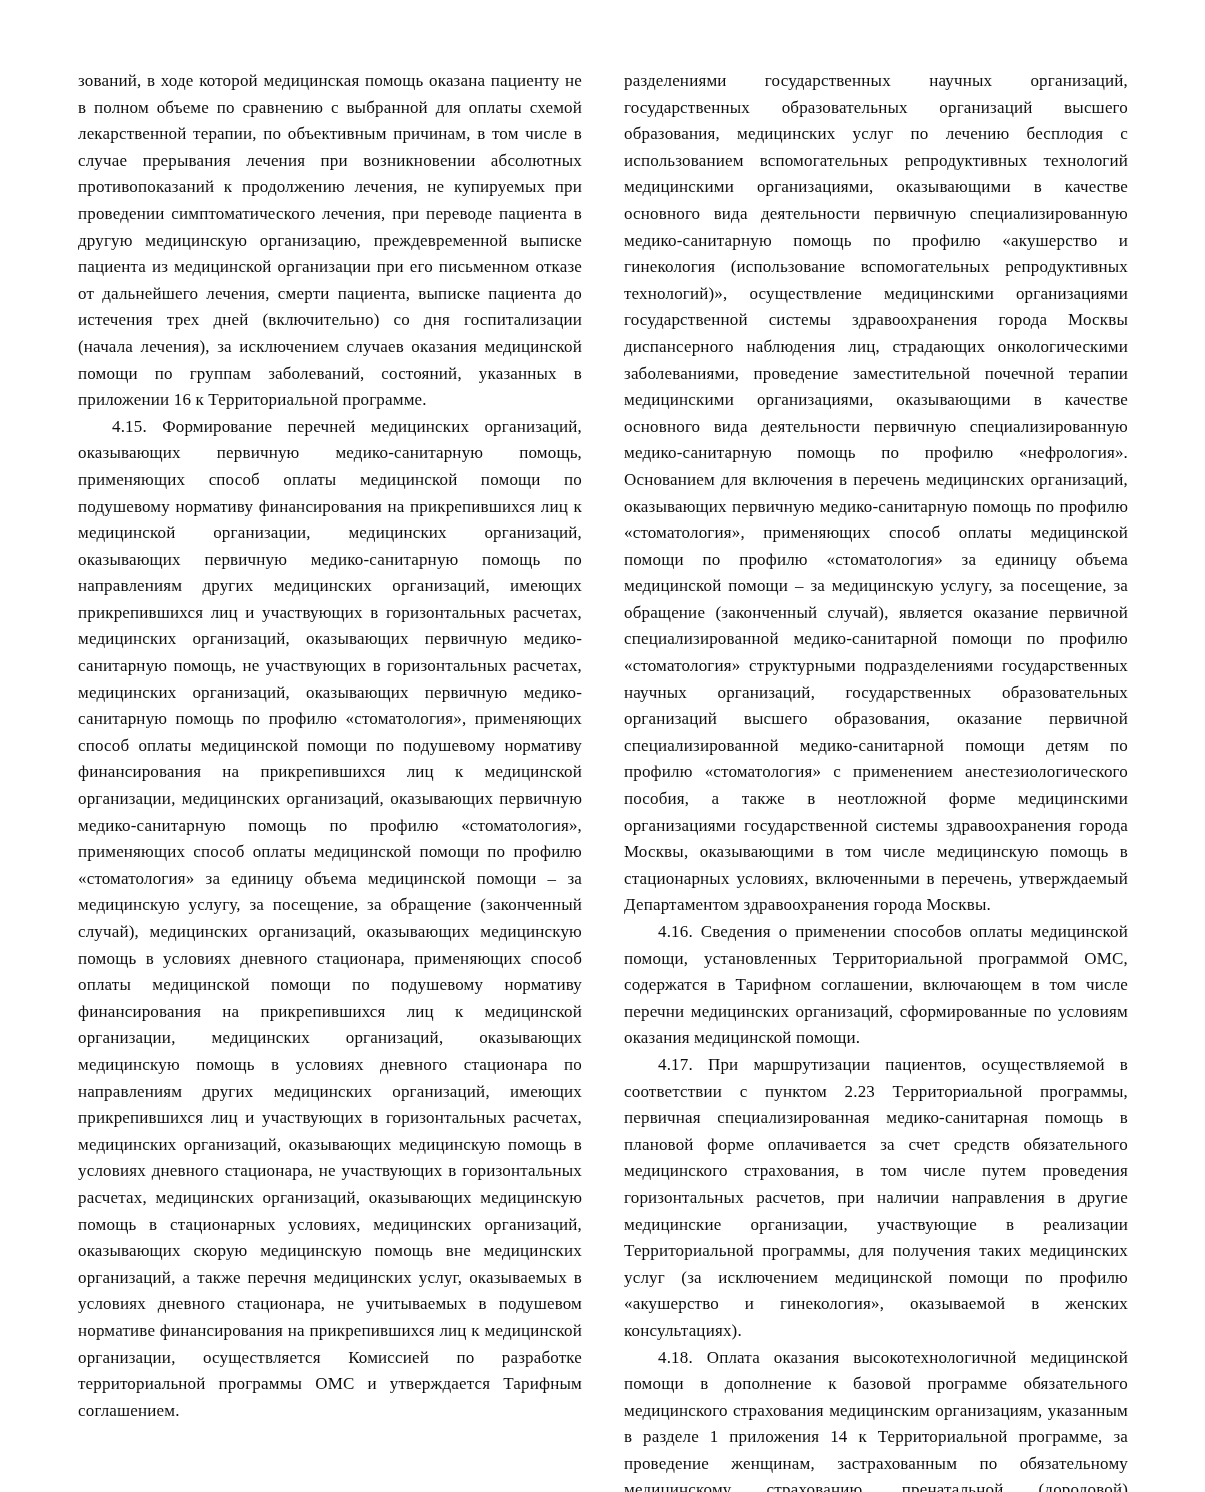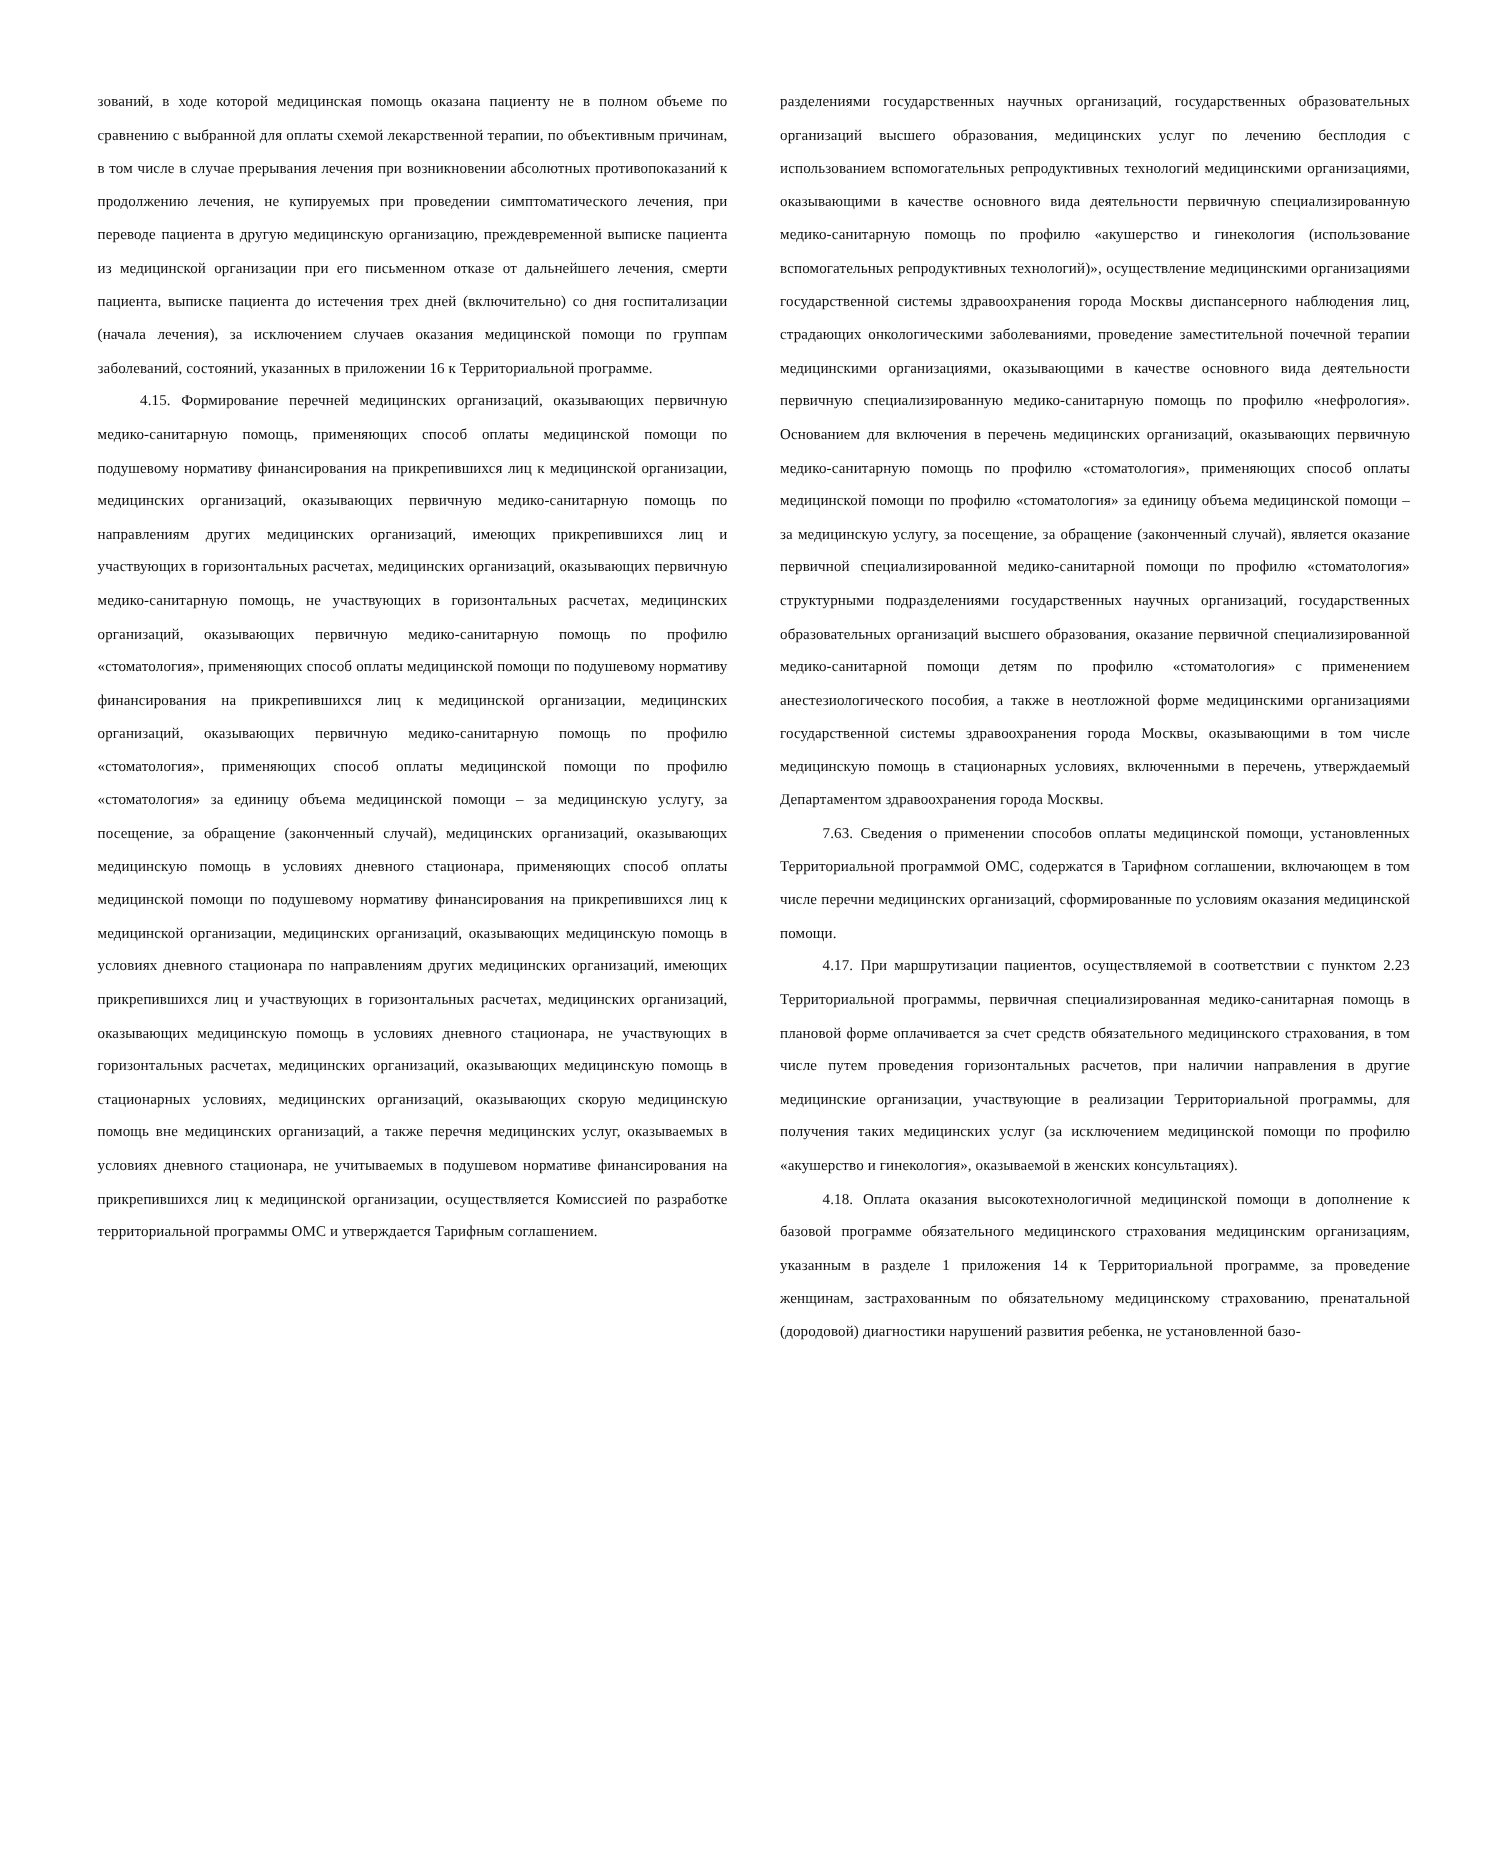--- a/index.html
+++ b/index.html
@@ -25,21 +25,21 @@
     flex-direction: row;
     gap: 42px;
     height: 100%;
   }
   .column {
     width: 504px;
     flex: 0 0 504px;
   }
   p {
     margin: 0;
-    font-size: 12px;
+    font-size: 17px;
     line-height: 26.6px;
     text-align: justify;
     text-justify: inter-word;
     hyphens: manual;
     letter-spacing: 0.01em;
   }
   p.indent {
     text-indent: 34px;
   }
   p.cont {
@@ -53,19 +53,19 @@
   <div class="columns">
 
     <div class="column">
       <p class="cont">зований, в ходе которой медицинская помощь оказана пациенту не в полном объеме по сравнению с выбранной для оплаты схемой лекарственной терапии, по объективным причинам, в том числе в случае прерывания лечения при возникновении абсолютных противопоказаний к продолжению лечения, не купируемых при проведении симптоматического лечения, при переводе пациента в другую медицинскую организацию, преждевременной выписке пациента из медицинской организации при его письменном отказе от дальнейшего лечения, смерти пациента, выписке пациента до истечения трех дней (включительно) со дня госпитализации (начала лечения), за исключением случаев оказания медицинской помощи по группам заболеваний, состояний, указанных в приложении 16 к Территориальной программе.</p>
       <p class="indent">4.15. Формирование перечней медицинских организаций, оказывающих первичную медико-санитарную помощь, применяющих способ оплаты медицинской помощи по подушевому нормативу финансирования на прикрепившихся лиц к медицинской организации, медицинских организаций, оказывающих первичную медико-санитарную помощь по направлениям других медицинских организаций, имеющих прикрепившихся лиц и участвующих в горизонтальных расчетах, медицинских организаций, оказывающих первичную медико-санитарную помощь, не участвующих в горизонтальных расчетах, медицинских организаций, оказывающих первичную медико-санитарную помощь по профилю «стоматология», применяющих способ оплаты медицинской помощи по подушевому нормативу финансирования на прикрепившихся лиц к медицинской организации, медицинских организаций, оказывающих первичную медико-санитарную помощь по профилю «стоматология», применяющих способ оплаты медицинской помощи по профилю «стоматология» за единицу объема медицинской помощи – за медицинскую услугу, за посещение, за обращение (законченный случай), медицинских организаций, оказывающих медицинскую помощь в условиях дневного стационара, применяющих способ оплаты медицинской помощи по подушевому нормативу финансирования на прикрепившихся лиц к медицинской организации, медицинских организаций, оказывающих медицинскую помощь в условиях дневного стационара по направлениям других медицинских организаций, имеющих прикрепившихся лиц и участвующих в горизонтальных расчетах, медицинских организаций, оказывающих медицинскую помощь в условиях дневного стационара, не участвующих в горизонтальных расчетах, медицинских организаций, оказывающих медицинскую помощь в стационарных условиях, медицинских организаций, оказывающих скорую медицинскую помощь вне медицинских организаций, а также перечня медицинских услуг, оказываемых в условиях дневного стационара, не учитываемых в подушевом нормативе финансирования на прикрепившихся лиц к медицинской организации, осуществляется Комиссией по разработке территориальной программы ОМС и утверждается Тарифным соглашением.</p>
 
     </div>
 
     <div class="column">
       <p class="cont">разделениями государственных научных организаций, государственных образовательных организаций высшего образования, медицинских услуг по лечению бесплодия с использованием вспомогательных репродуктивных технологий медицинскими организациями, оказывающими в качестве основного вида деятельности первичную специализированную медико-санитарную помощь по профилю «акушерство и гинекология (использование вспомогательных репродуктивных технологий)», осуществление медицинскими организациями государственной системы здравоохранения города Москвы диспансерного наблюдения лиц, страдающих онкологическими заболеваниями, проведение заместительной почечной терапии медицинскими организациями, оказывающими в качестве основного вида деятельности первичную специализированную медико-санитарную помощь по профилю «нефрология». Основанием для включения в перечень медицинских организаций, оказывающих первичную медико-санитарную помощь по профилю «стоматология», применяющих способ оплаты медицинской помощи по профилю «стоматология» за единицу объема медицинской помощи – за медицинскую услугу, за посещение, за обращение (законченный случай), является оказание первичной специализированной медико-санитарной помощи по профилю «стоматология» структурными подразделениями государственных научных организаций, государственных образовательных организаций высшего образования, оказание первичной специализированной медико-санитарной помощи детям по профилю «стоматология» с применением анестезиологического пособия, а также в неотложной форме медицинскими организациями государственной системы здравоохранения города Москвы, оказывающими в том числе медицинскую помощь в стационарных условиях, включенными в перечень, утверждаемый Департаментом здравоохранения города Москвы.</p>
-      <p class="indent">7.63. Сведения о применении способов оплаты медицинской помощи, установленных Территориальной программой ОМС, содержатся в Тарифном соглашении, включающем в том числе перечни медицинских организаций, сформированные по условиям оказания медицинской помощи.</p>
+      <p class="indent">4.16. Сведения о применении способов оплаты медицинской помощи, установленных Территориальной программой ОМС, содержатся в Тарифном соглашении, включающем в том числе перечни медицинских организаций, сформированные по условиям оказания медицинской помощи.</p>
       <p class="indent">4.17. При маршрутизации пациентов, осуществляемой в соответствии с пунктом 2.23 Территориальной программы, первичная специализированная медико-санитарная помощь в плановой форме оплачивается за счет средств обязательного медицинского страхования, в том числе путем проведения горизонтальных расчетов, при наличии направления в другие медицинские организации, участвующие в реализации Территориальной программы, для получения таких медицинских услуг (за исключением медицинской помощи по профилю «акушерство и гинекология», оказываемой в женских консультациях).</p>
       <p class="indent">4.18. Оплата оказания высокотехнологичной медицинской помощи в дополнение к базовой программе обязательного медицинского страхования медицинским организациям, указанным в разделе 1 приложения 14 к Территориальной программе, за проведение женщинам, застрахованным по обязательному медицинскому страхованию, пренатальной (дородовой) диагностики нарушений развития ребенка, не установленной базо-</p>
     </div>
 
   </div>
 </div>
 
 </body></html>

